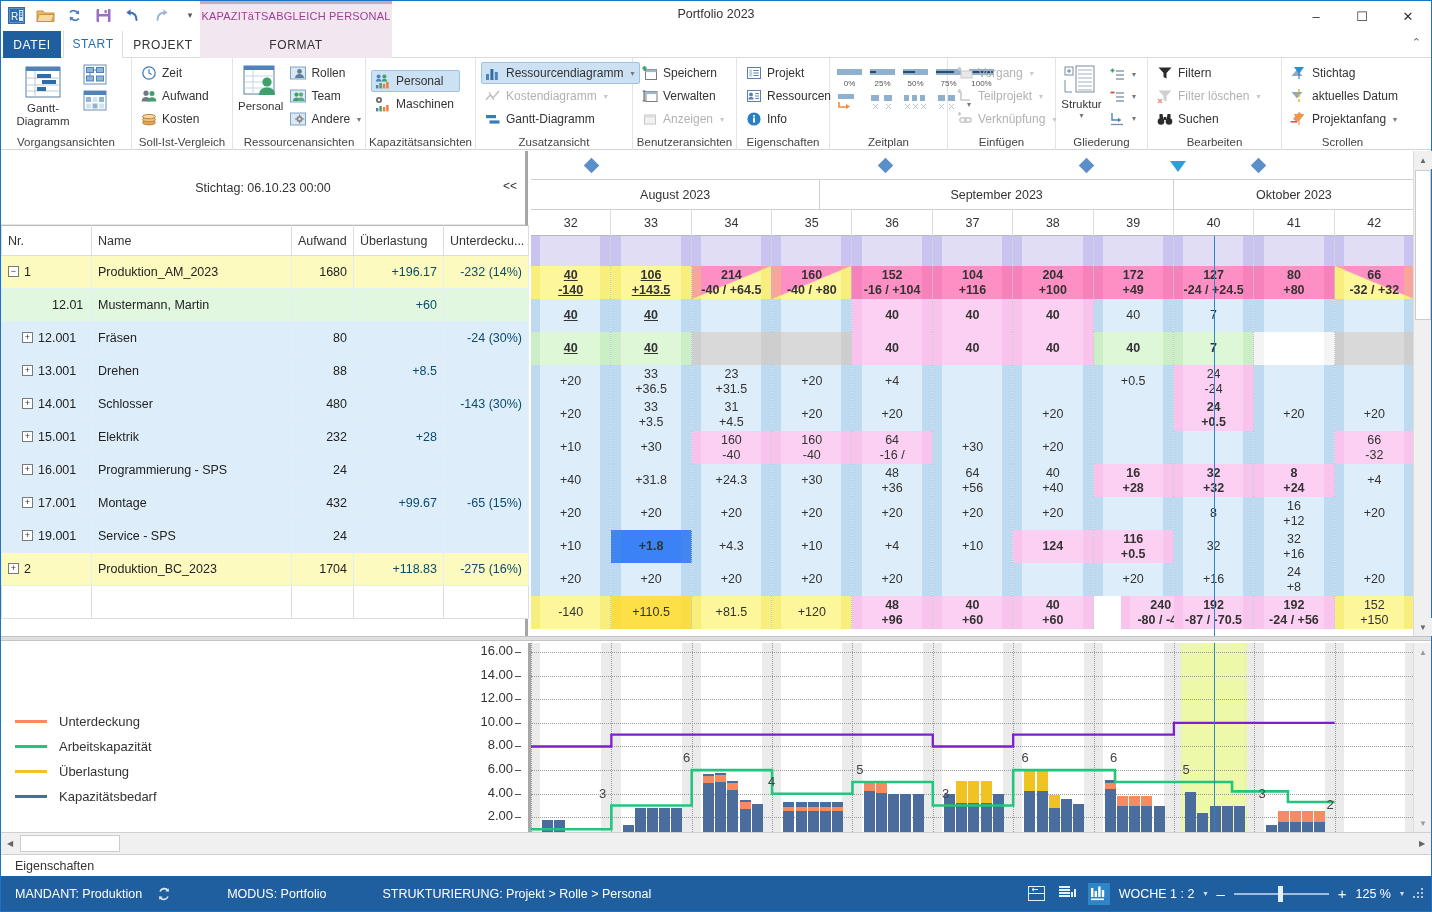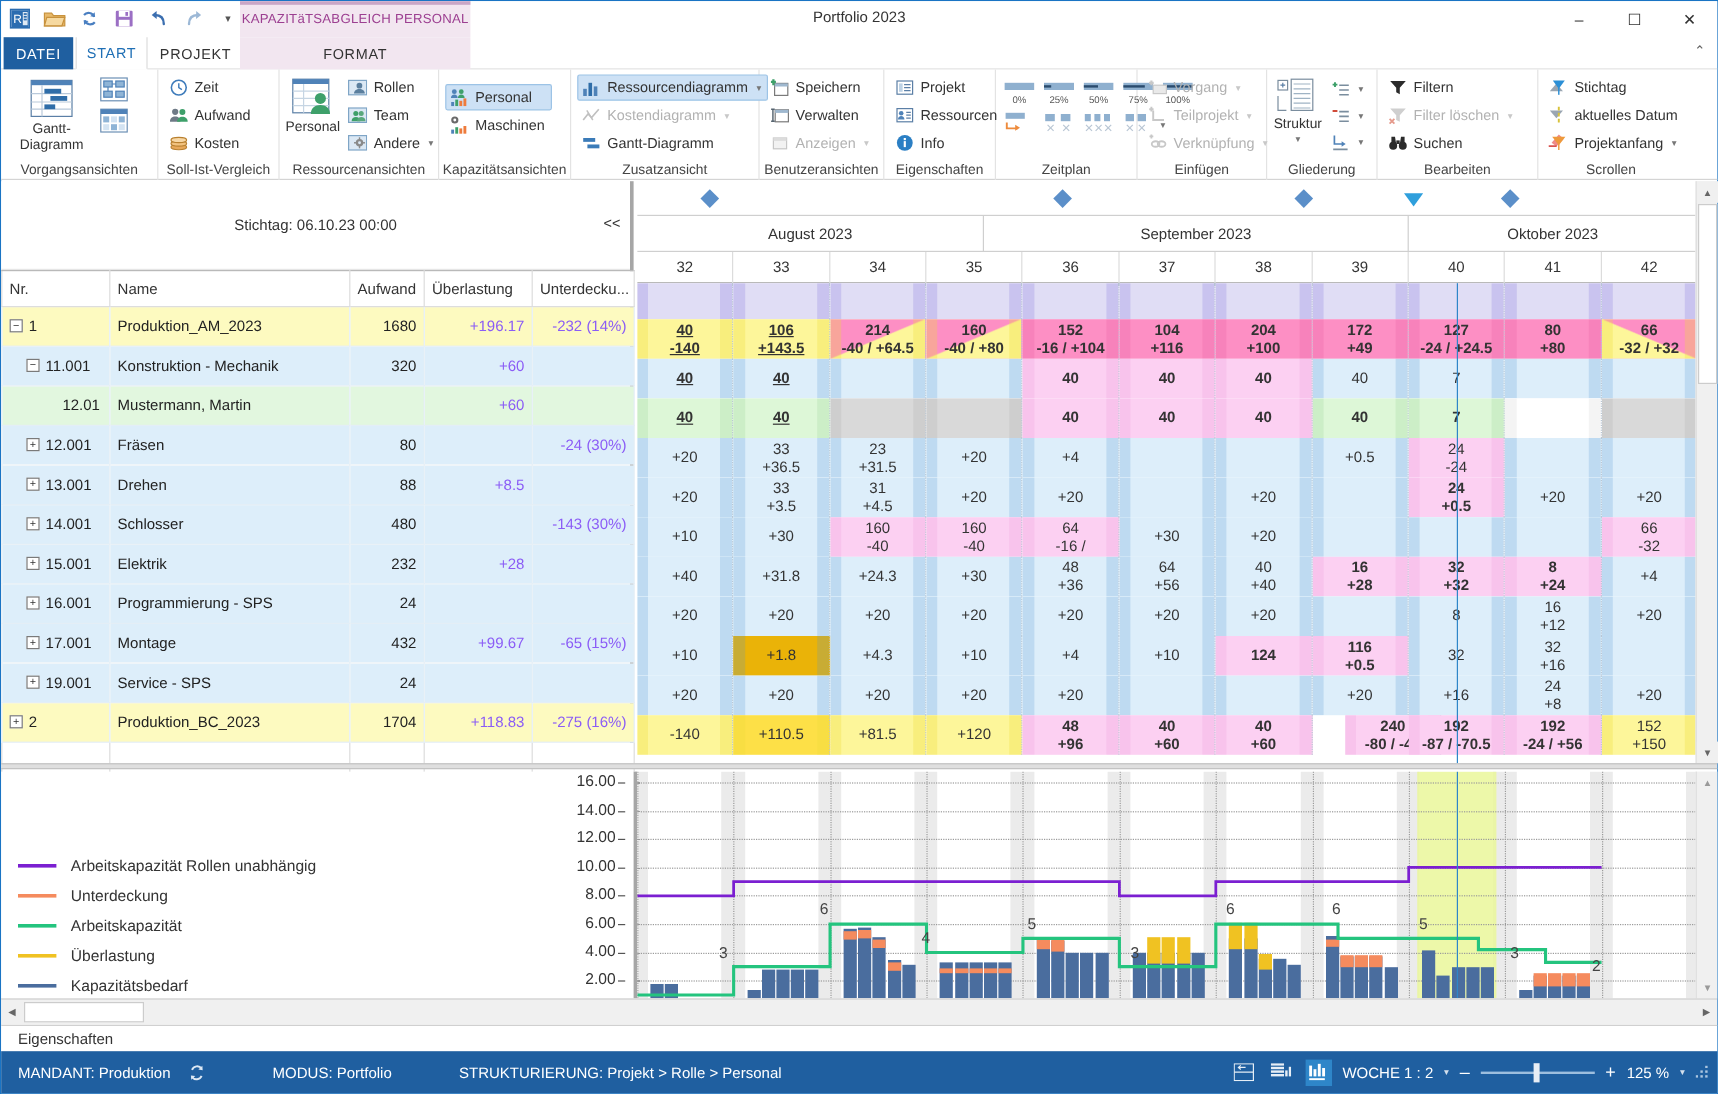--- a/index.html
+++ b/index.html
@@ -79,21 +79,21 @@
                   border:1px solid #ddd; border-top:1px solid #b9b9b9; background:#fff;
                   padding:0 6px; text-align:left; vertical-align:middle; }
   table.grid td { height:33px; font-size:12.5px; border:1px solid #e4eef6; padding:0 6px; vertical-align:middle;
                   overflow:hidden; white-space:nowrap; }
   .c-nr{width:90px;} .c-name{width:200px;} .c-auf{width:62px;} .c-ueb{width:90px;} .c-unt{width:85px;}
   th.num, td.num { text-align:right; }
   tr.lvl0 td { background:#fdfac0; }
   tr.lvl1 td { background:#ddeefa; }
   tr.person td { background:#e2f7df; }
   tr.empty td { background:#fff; border-color:#ddd; }
-  .redv { color:#8b5cf6; }
+  .redv { color:#0c4a6e; }
   .exp { display:inline-block; width:11px; height:11px; border:1px solid #7a7a7a; background:#fff;
          font-size:9px; line-height:9px; text-align:center; color:#333; margin-right:5px;
          vertical-align:middle; position:relative; top:-1px; }
 
   
   .tlwrap { position:absolute; left:530px; right:18px; top:0; height:485px; overflow:hidden; background:#fff; }
   .tl-marks { height:29px; position:relative; border-bottom:1px solid #cfcfcf; }
   .tl-marks .dia { position:absolute; top:9px; width:11px; height:11px; background:#5b8fc9;
                    transform:rotate(45deg); }
   .tl-marks .tri { position:absolute; top:10px; width:0; height:0;
@@ -797,27 +797,20 @@
               <th class="c-unt num">Unterdecku...</th>
             </tr>
           </thead>
           <tbody id="tbody">
               <tr class="lvl0">
                 <td style="padding-left: 6px;"><span class="exp">−</span><span>1</span></td>
                 <td>Produktion_AM_2023</td>
                 <td class="num">1680</td>
                 <td class="num redv">+196.17</td>
                 <td class="num redv">-232 (14%)</td>
-              </tr>
-              <tr class="lvl1">
-                <td style="padding-left: 20px;"><span class="exp">−</span><span>11.001</span></td>
-                <td>Konstruktion - Mechanik</td>
-                <td class="num">320</td>
-                <td class="num redv">+60</td>
-                <td class="num"></td>
               </tr>
               <tr class="person">
                 <td style="padding-left: 50px;"><span>12.01</span></td>
                 <td>Mustermann, Martin</td>
                 <td class="num"></td>
                 <td class="num redv">+60</td>
                 <td class="num"></td>
               </tr>
               <tr class="lvl1">
                 <td style="padding-left: 20px;"><span class="exp">+</span><span>12.001</span></td>
@@ -1424,21 +1417,21 @@
                 <div class="wkend" style="right: 0px; width: 10.0455px; background: rgba(80, 150, 210, 0.22);"></div>
                 <div class="l2">+20</div>
               </div>
             </div>
             <div class="tl-row" style="top: 294px; height: 33px;">
               <div class="tl-cell" style="left: 0px; width: 80.3636px; background: rgb(221, 238, 250);">
                 <div class="wkend" style="left: 0px; width: 9.24182px; background: rgba(80, 150, 210, 0.22);"></div>
                 <div class="wkend" style="right: 0px; width: 10.0455px; background: rgba(80, 150, 210, 0.22);"></div>
                 <div class="l2">+10</div>
               </div>
-              <div class="tl-cell" style="left: 80.3636px; width: 80.3636px; background: #eab308;">
+              <div class="tl-cell" style="left: 80.3636px; width: 80.3636px; background: #3b82f6; font-weight: bold;">
                 <div class="wkend" style="left: 0px; width: 9.24182px; background: rgba(80, 150, 210, 0.22);"></div>
                 <div class="wkend" style="right: 0px; width: 10.0455px; background: rgba(80, 150, 210, 0.22);"></div>
                 <div class="l2">+1.8</div>
               </div>
               <div class="tl-cell" style="left: 160.727px; width: 80.3636px; background: rgb(221, 238, 250);">
                 <div class="wkend" style="left: 0px; width: 9.24182px; background: rgba(80, 150, 210, 0.22);"></div>
                 <div class="wkend" style="right: 0px; width: 10.0455px; background: rgba(80, 150, 210, 0.22);"></div>
                 <div class="l2">+4.3</div>
               </div>
               <div class="tl-cell" style="left: 241.091px; width: 80.3636px; background: rgb(221, 238, 250);">
@@ -1611,24 +1604,20 @@
         <div class="arr">▲</div>
         <div class="thumb" style="top:19px; height:150px;"></div>
         <div class="arr" style="position:absolute; bottom:0;">▼</div>
       </div>
     </div>
 
     <div class="hsplit"></div>
 
     <div class="botpane">
       <div class="legend" id="legend">
-          <div class="li">
-            <span class="sw" style="background: rgb(123, 31, 209);"></span>
-            <span>Arbeitskapazität Rollen unabhängig</span>
-          </div>
           <div class="li">
             <span class="sw" style="background: rgb(245, 139, 94);"></span>
             <span>Unterdeckung</span>
           </div>
           <div class="li">
             <span class="sw" style="background: rgb(36, 196, 126);"></span>
             <span>Arbeitskapazität</span>
           </div>
           <div class="li">
             <span class="sw" style="background: rgb(240, 194, 34);"></span>

